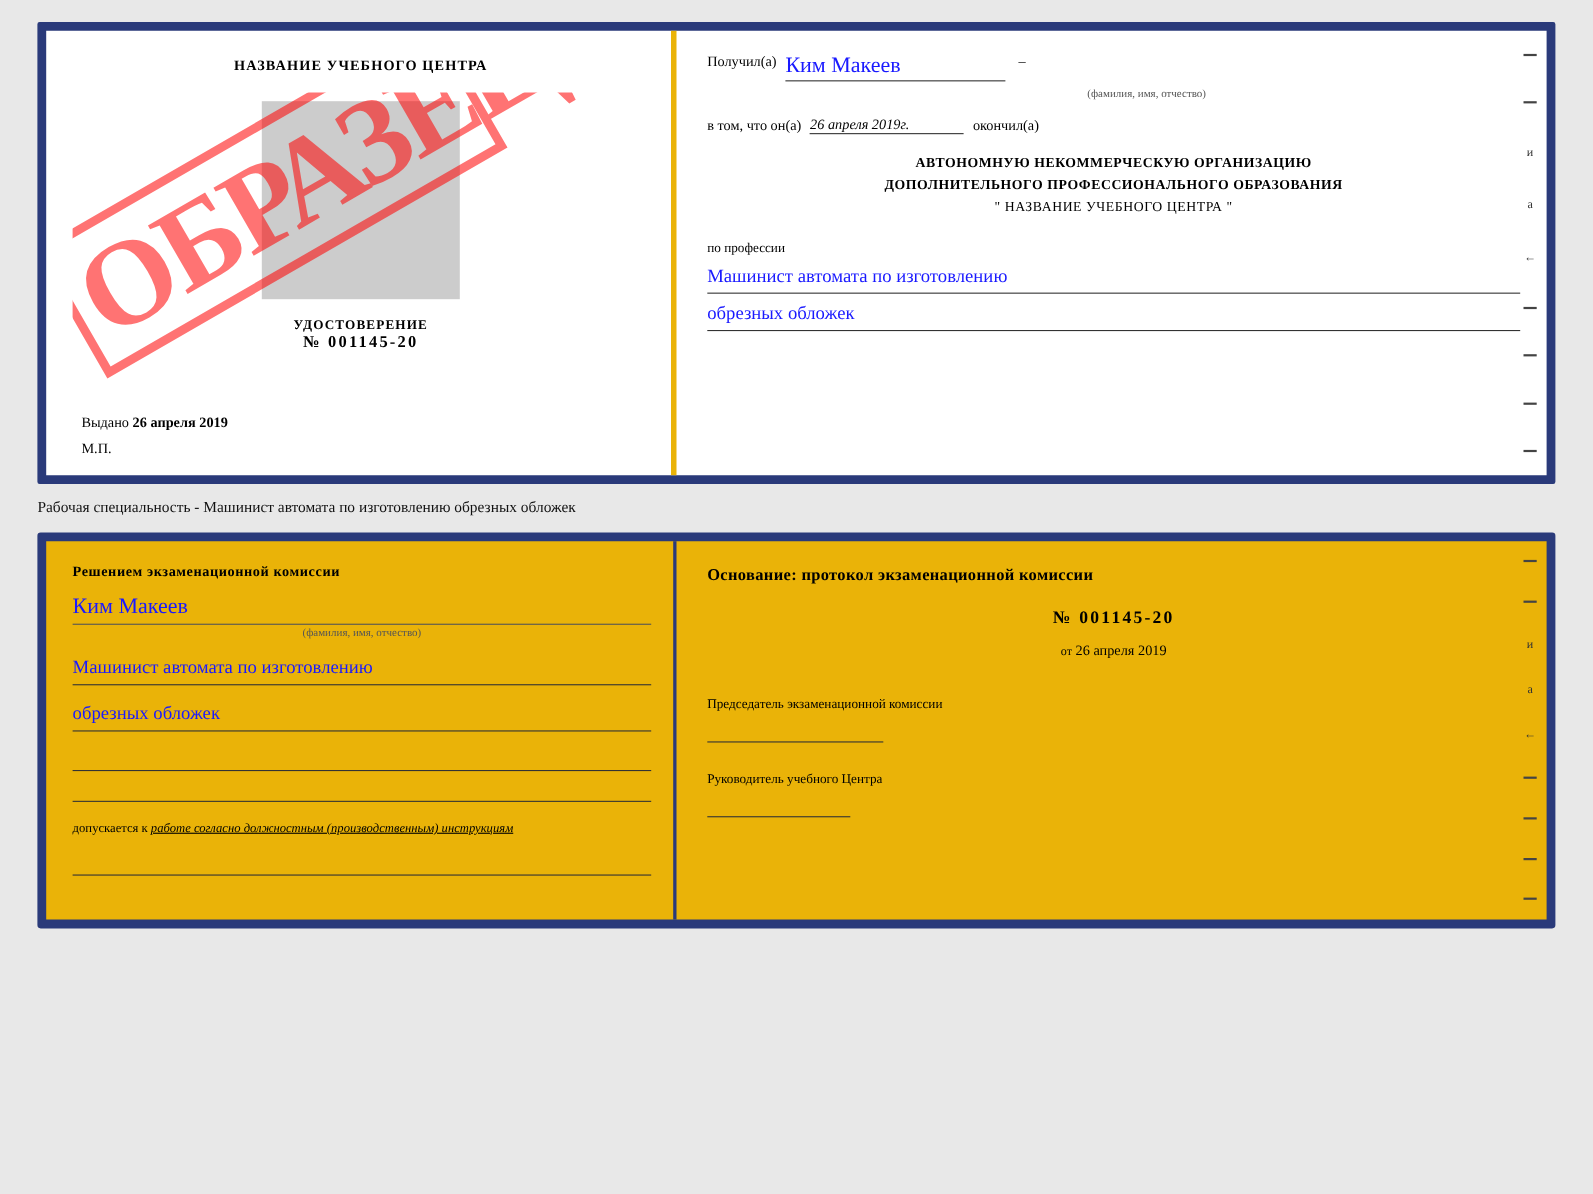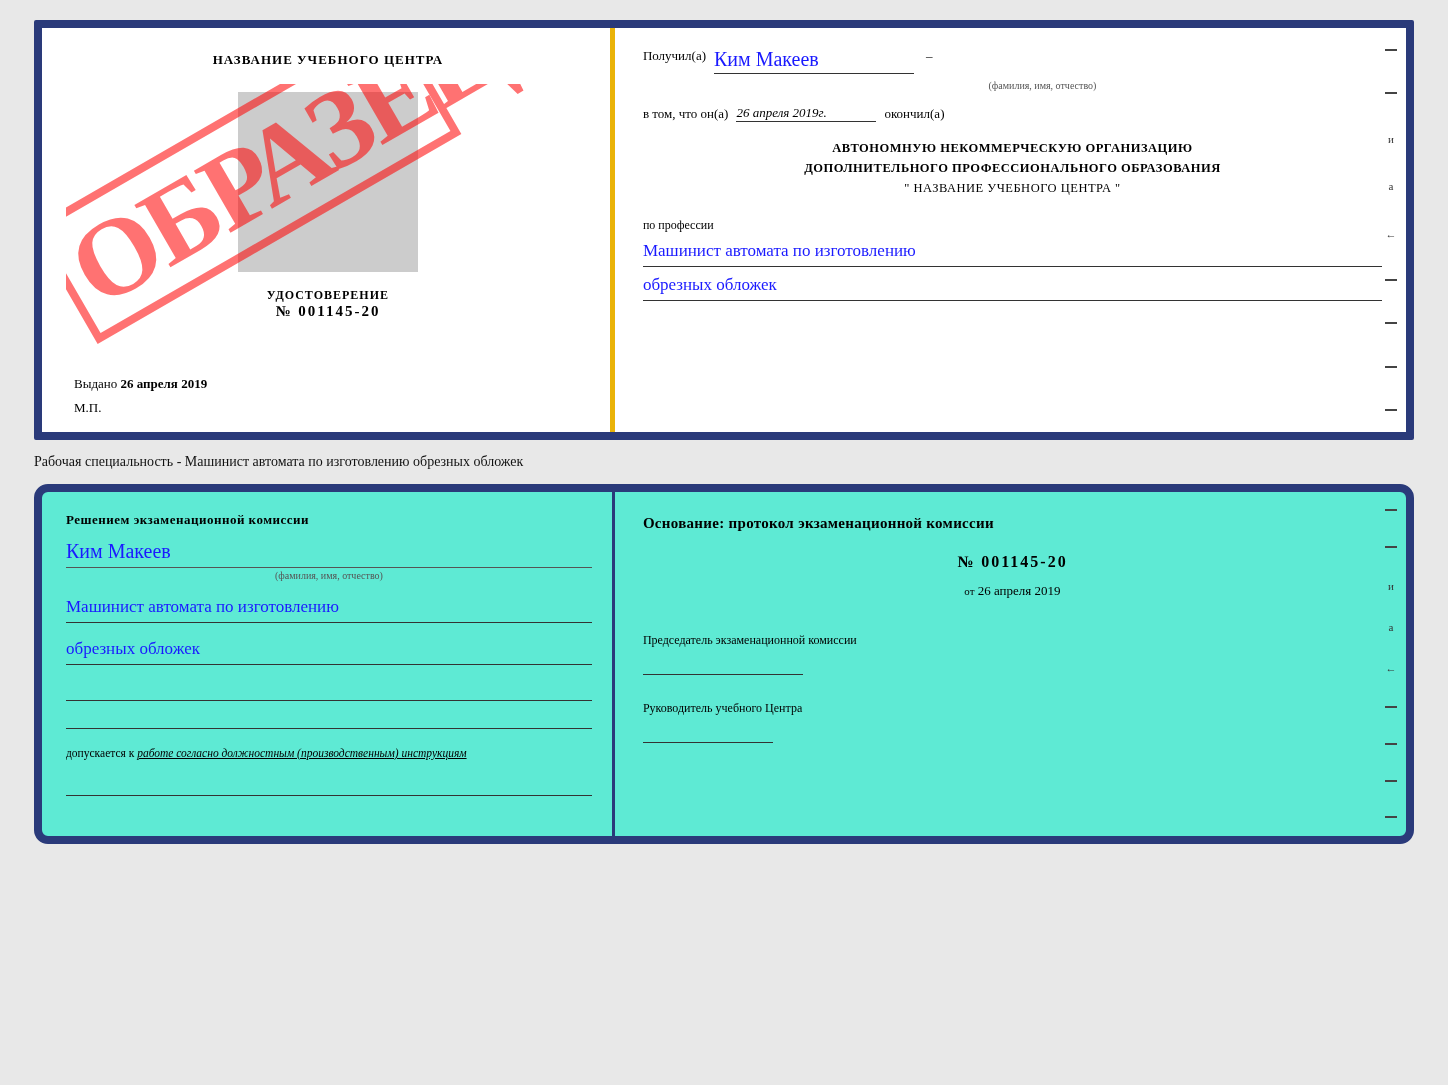--- a/index.html
+++ b/index.html
@@ -219,23 +219,23 @@
     .middle-text {
       font-size: 14px;
       padding: 4px 0;
       color: #111;
     }
 
     
     .exam-sheet {
       display: flex;
       width: 100%;
-      background: #5eead4;
+      background: #eab308;
       border: 8px solid #2a3a7a;
-      border-radius: 14px;
+      border-radius: 3px;
       min-height: 360px;
     }
 
     .exam-left {
       width: 42%;
       border-right: 3px solid #2a3a7a;
       padding: 20px 20px 16px 24px;
       display: flex;
       flex-direction: column;
       gap: 8px;

